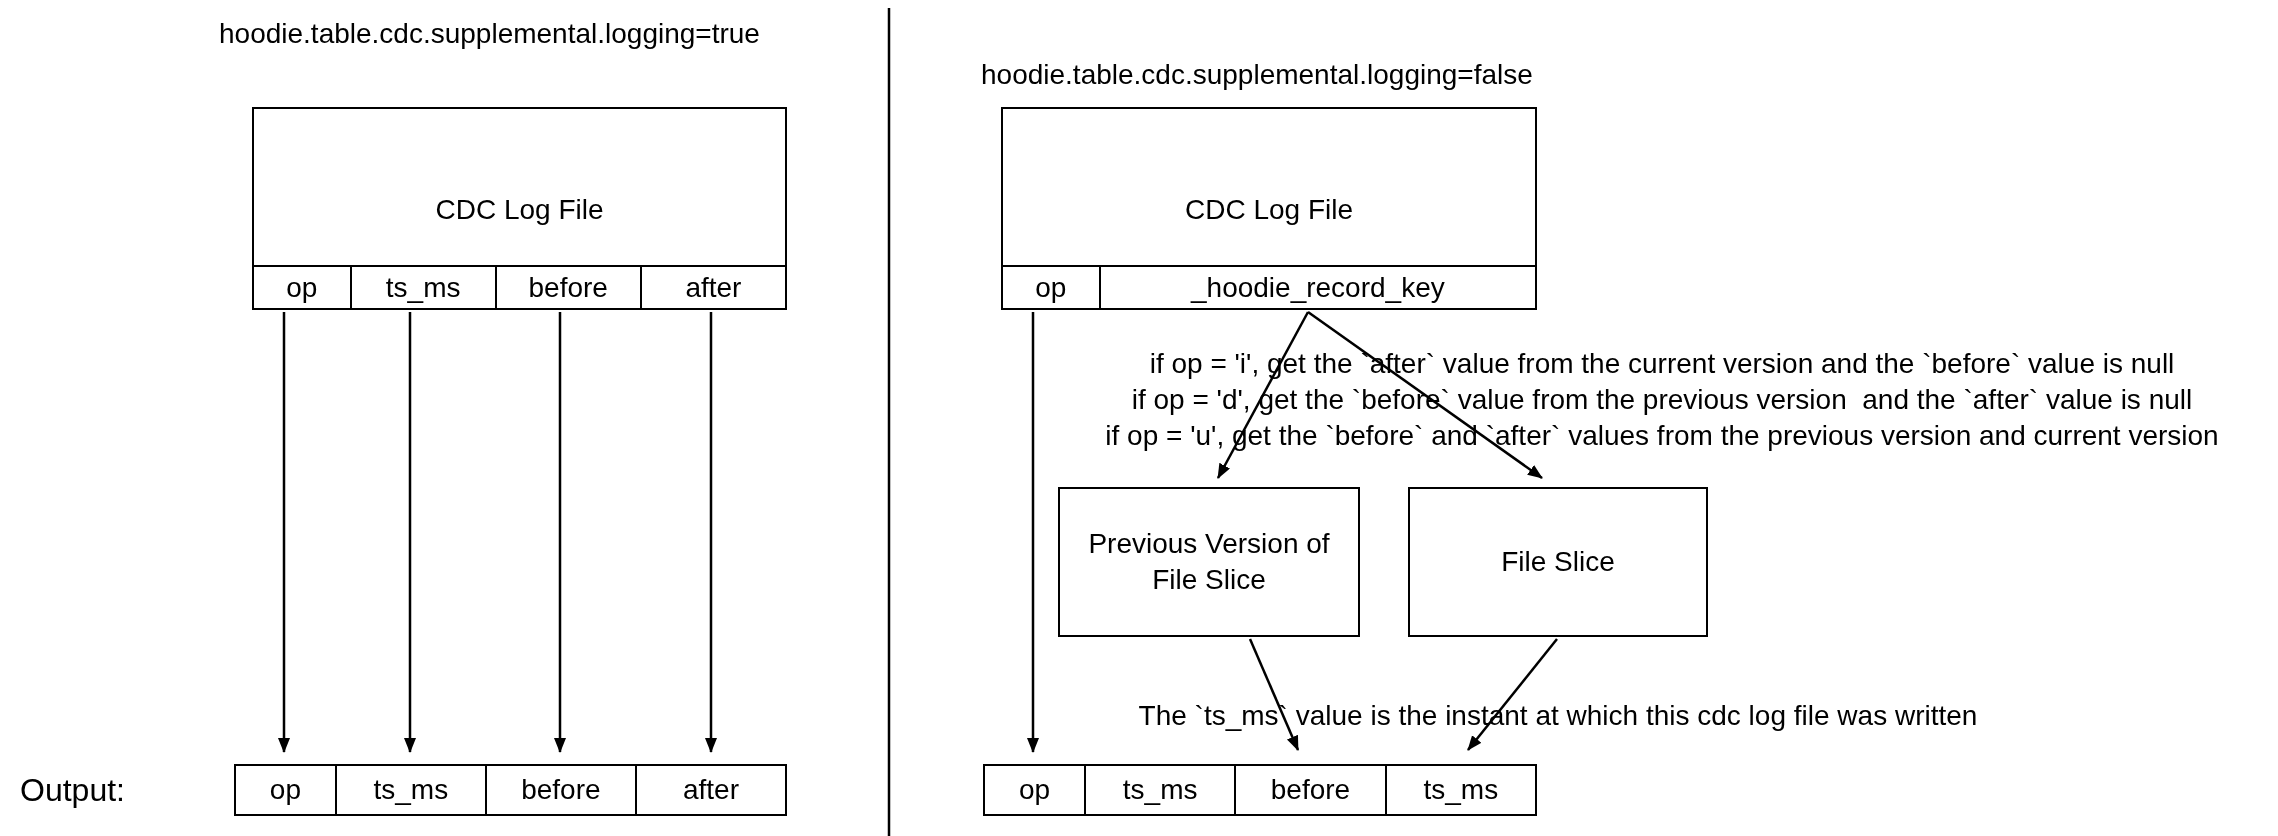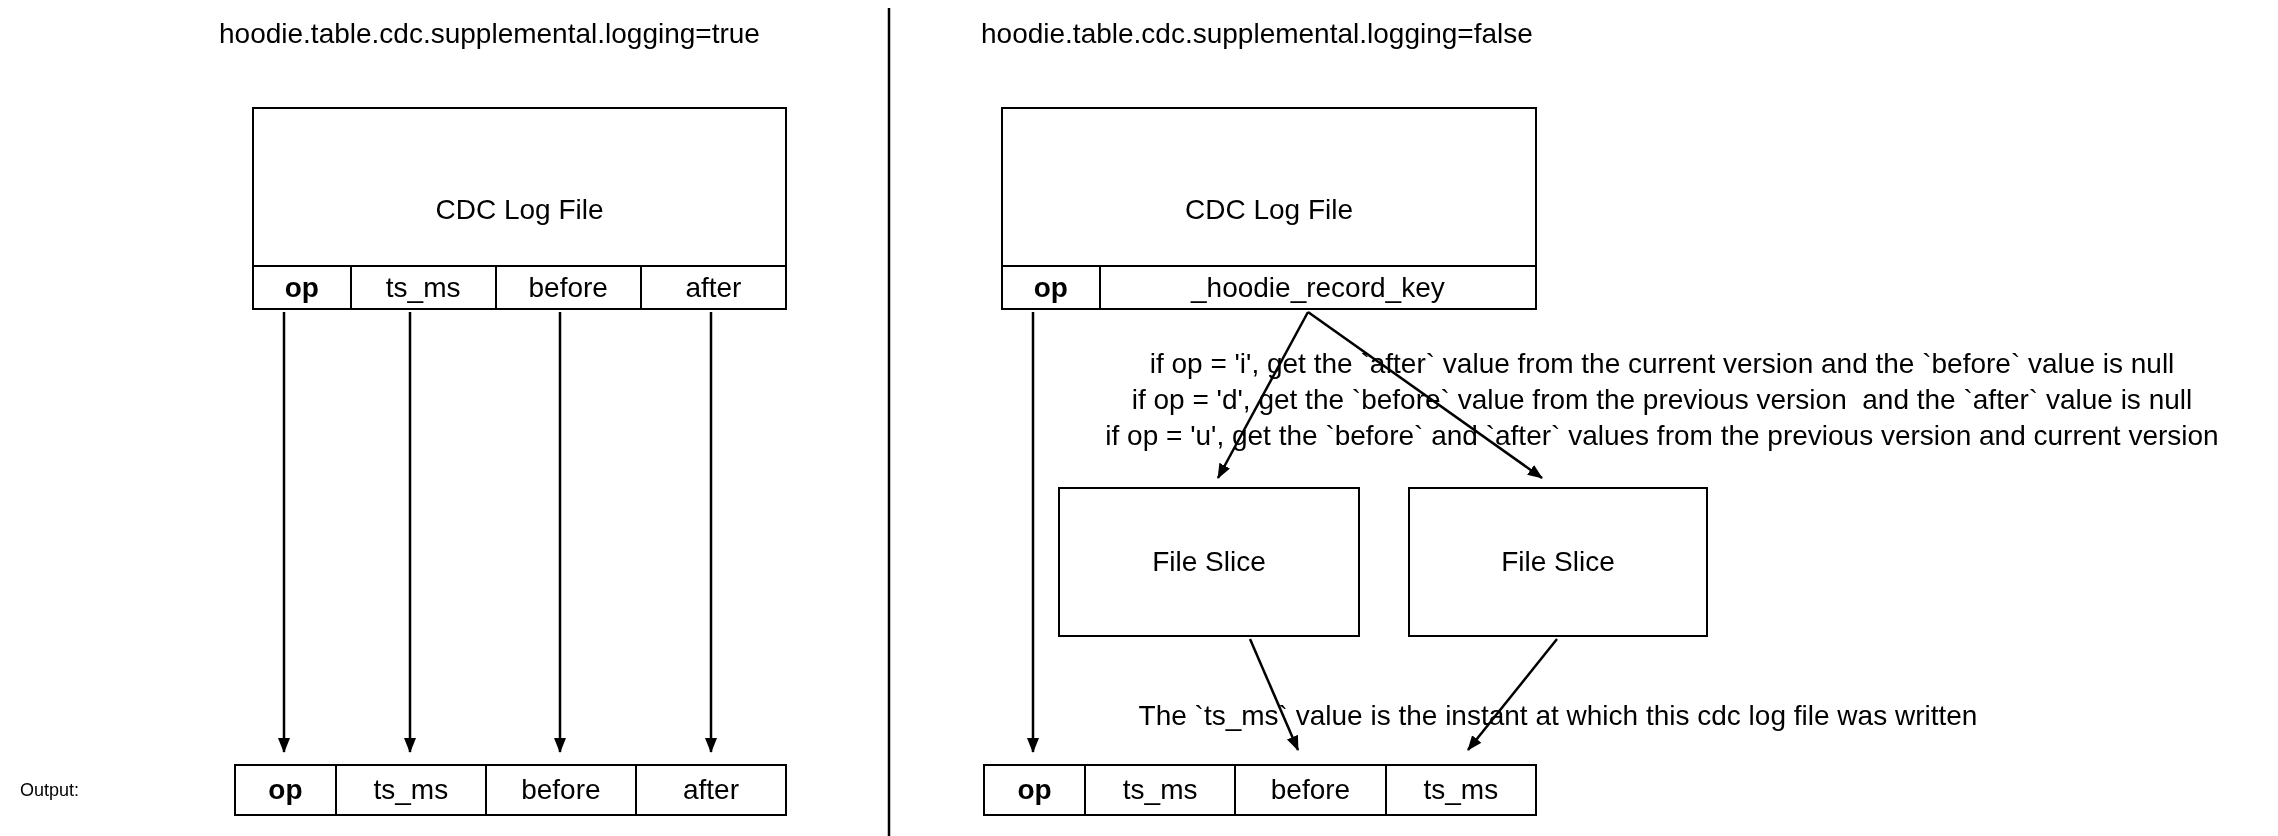--- a/index.html
+++ b/index.html
@@ -59,21 +59,21 @@
   }
   .cell {
     display: flex;
     align-items: center;
     justify-content: center;
     font-size: 28px;
     white-space: nowrap;
     overflow: hidden;
   }
   .cell + .cell { border-left: 2px solid var(--stroke); }
-  .w-op   { width: 18%; font-weight: bold; }
+  .w-op   { width: 18%; }
   .w-col  { width: 27.33%; }
   .w-last { flex: 1; text-align: center; }
   .w-key  { flex: 1; }
   .vbox {
     position: absolute;
     top: 487px;
     height: 150px;
     border: 2px solid var(--stroke);
     background: var(--background);
     display: flex;
@@ -103,21 +103,21 @@
     font-size: 28px;
     white-space: nowrap;
   }
   .output-label {
     position: absolute;
     left: 20px;
     top: 764px;
     height: 52px;
     display: flex;
     align-items: center;
-    font-size: 18px;
+    font-size: 32px;
     text-align: right;
   }
   svg.overlay {
     position: absolute;
     left: 0; top: 0;
     width: 2278px; height: 836px;
     pointer-events: none;
   }
   svg .ln { stroke: var(--stroke); stroke-width: 2.5; fill: none; }
   svg .hd { fill: var(--stroke); }
@@ -141,37 +141,38 @@
 
   <div class="output-label">Output:</div>
 
   <div class="out-row" style="left:234px; width:553px;">
     <div class="cell w-op">op</div>
     <div class="cell w-col">ts_ms</div>
     <div class="cell w-col">before</div>
     <div class="cell w-last">after</div>
   </div>
 
-  <div class="panel-title abs" style="left:981px;">hoodie.table.cdc.supplemental.logging=false</div>
+  <div class="panel-title abs" style="left:981px;margin-top:41px;">hoodie.table.cdc.supplemental.logging=false</div>
 
   <div class="cdc-box" style="left:983px; width:554px;">
     <div class="box-title">CDC Log File</div>
     <div class="col-row">
       <div class="cell w-op">op</div>
       <div class="cell w-key">_hoodie_record_key</div>
     </div>
   </div>
 
   <div class="rules">
     <div class="rule-line">if op = 'i', get the `after` value from the current version and the `before` value is null</div>
     <div class="rule-line">if op = 'd', get the `before` value from the previous version  and the `after` value is null</div>
     <div class="rule-line">if op = 'u', get the `before` and `after` values from the previous version and current version</div>
   </div>
 
   <div class="vbox" style="left:1058px; width:302px;">
+    <span>Previous Version of</span>
     <span>File Slice</span>
   </div>
 
   <div class="vbox" style="left:1408px; width:300px;">
     <span>File Slice</span>
   </div>
 
   <div class="note">The `ts_ms` value is the instant at which this cdc log file was written</div>
 
   <div class="out-row" style="left:983px; width:554px;">

